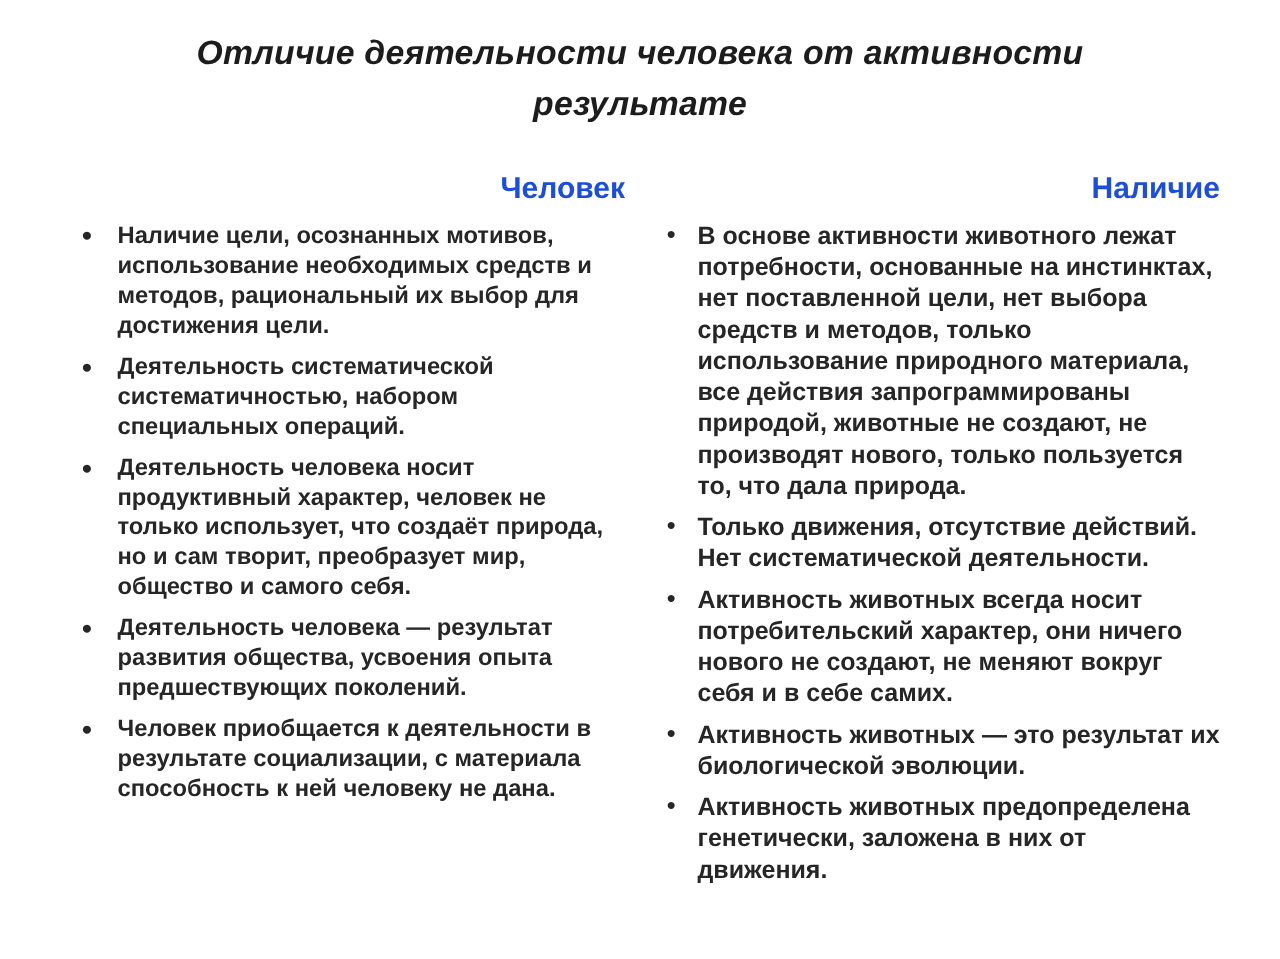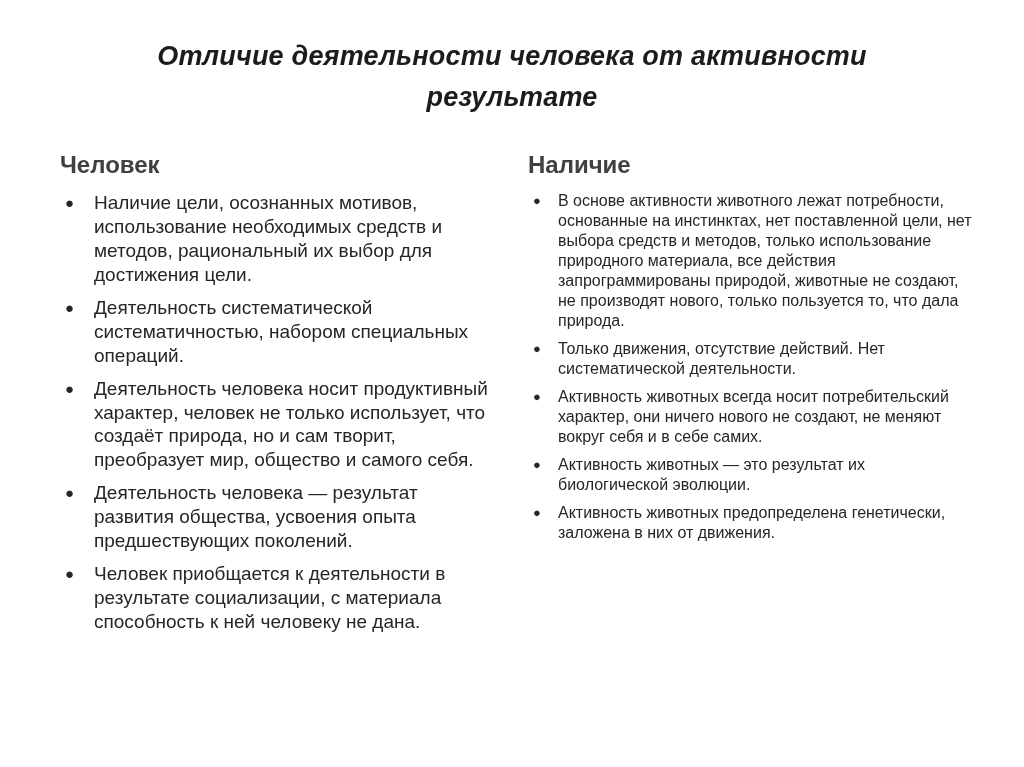--- a/index.html
+++ b/index.html
@@ -10,21 +10,20 @@
     overflow: hidden;
   }
   body {
     font-family: "Liberation Sans", sans-serif;
     color: #262626;
   }
   .slide {
     width: 1024px;
     height: 579px;
     padding: 22px 48px 20px 48px;
-    margin-top: 14px;
   }
   .slide-title {
     text-align: center;
     font-weight: bold;
     font-style: italic;
     font-size: 27px;
     line-height: 1.5;
     color: #1c1c1c;
     letter-spacing: 0.2px;
   }
@@ -33,24 +32,24 @@
     margin-top: 34px;
     justify-content: space-between;
   }
   .column {
     display: flex;
     flex-direction: column;
   }
   .column.human { width: 452px; padding-left: 12px; }
   .column.animal { width: 448px; }
   .column-heading {
-    text-align: left;
+    text-align: right;
     font-weight: bold;
     font-size: 24px;
-    color: #404040;
+    color: #1d4ed8;
     margin-bottom: 12px;
   }
   ul.bullets { list-style: none; }
   ul.bullets li {
     display: flex;
     align-items: flex-start;
   }
   .human ul.bullets li { margin-bottom: 9px; }
   .animal ul.bullets li { margin-bottom: 8px; }
   .bullet-marker {
@@ -65,24 +64,26 @@
     flex: 0 0 30px;
     font-size: 13px;
     line-height: 1.55;
   }
   .bullet-text {
     flex: 1 1 auto;
   }
   .human .bullet-text {
     font-size: 19px;
     line-height: 1.26;
+    font-weight: bold;
   }
   .animal .bullet-text {
-    font-size: 16px;
+    font-size: 20px;
     line-height: 1.25;
+    font-weight: bold;
   }
 </style>
 </head>
 <body>
 
 <div class="slide">
 
   <h1 class="slide-title">
     <span>Отличие деятельности человека от активности</span><br>
     <span>результате</span>

